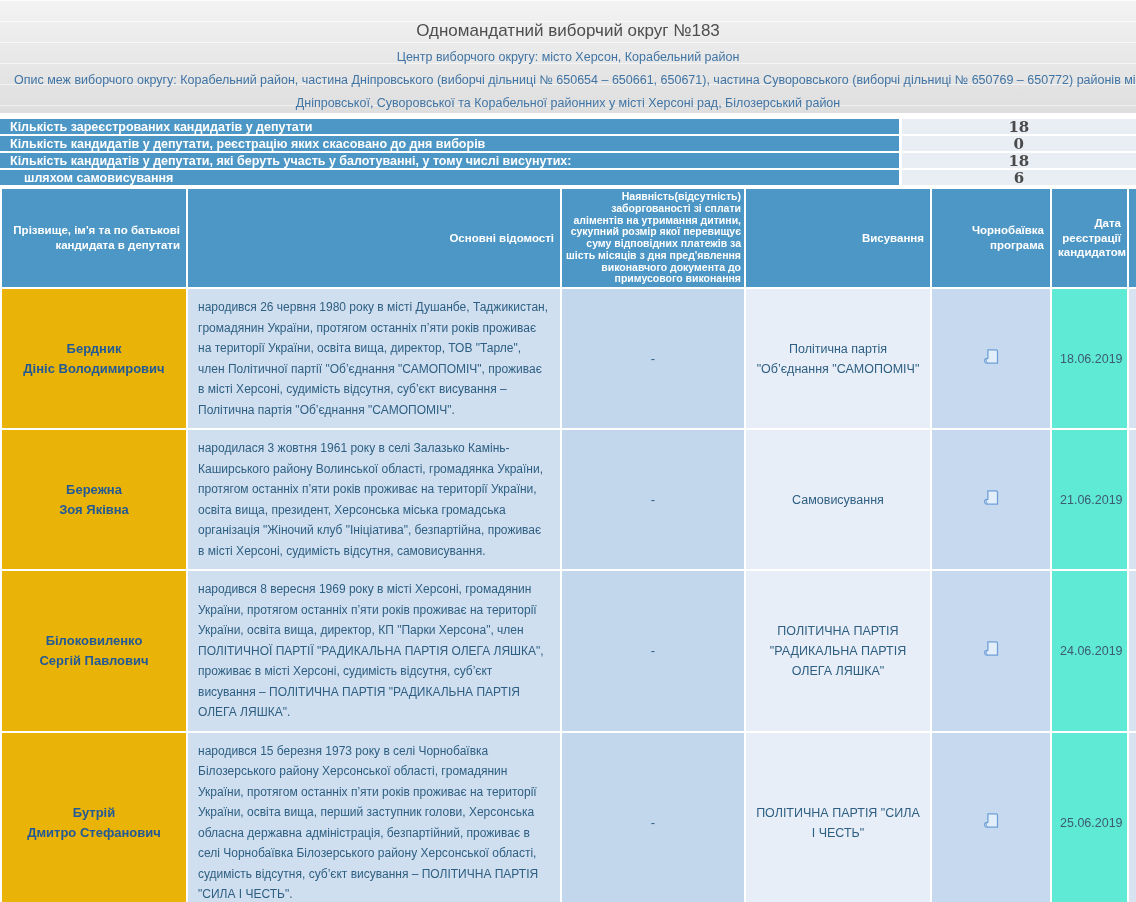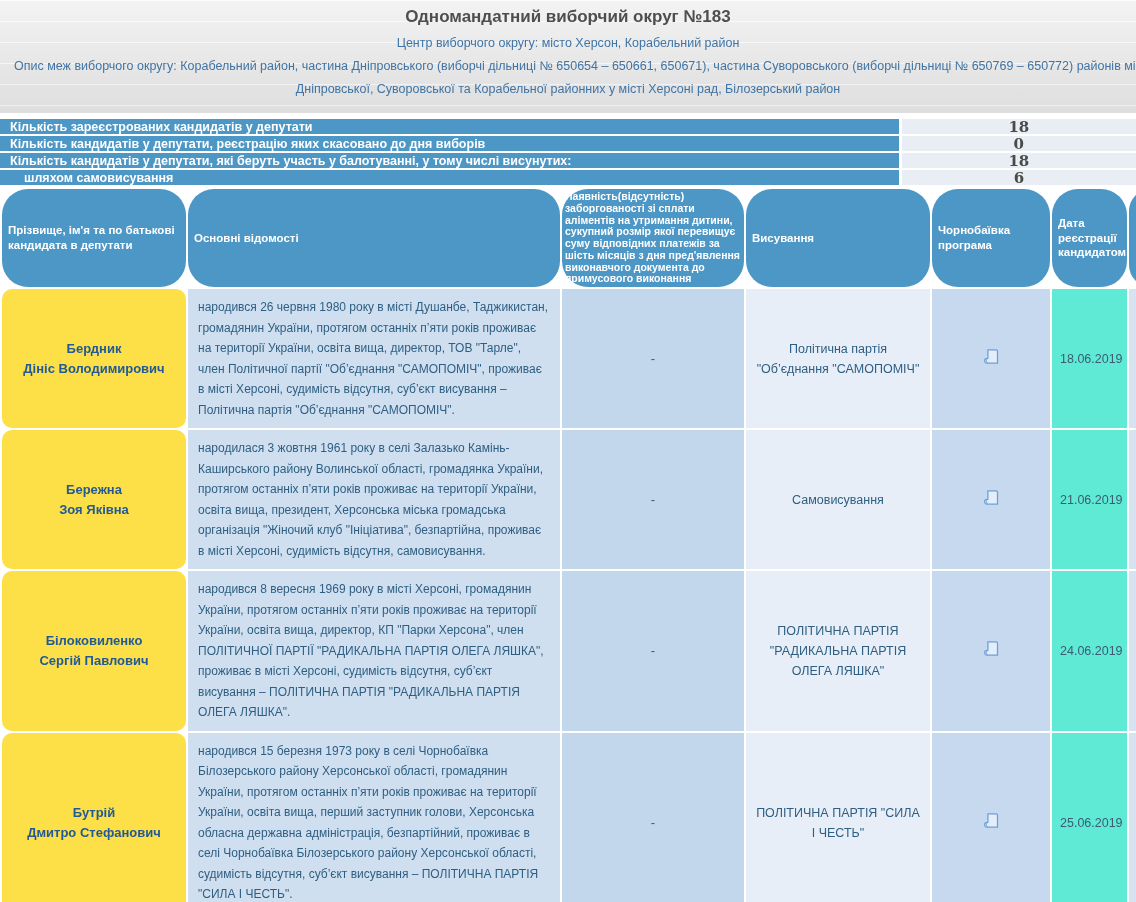--- a/index.html
+++ b/index.html
@@ -8,21 +8,21 @@
 
   
   .hdr {
     height: 113px;
     background-image:
       repeating-linear-gradient(180deg, rgba(255,255,255,.45) 0 1px, rgba(0,0,0,0.02) 1px 21px),
       linear-gradient(#f8f8f8, #e2e2e2);
     text-align: center;
     overflow: hidden;
   }
-  .hdr-title { padding-top: 7px; font-size: 17px; font-weight: bold; color: #4e4e4e; }
+  .hdr-title { padding-top: 21px; font-size: 17px; font-weight: normal; color: #4e4e4e; }
   .hdr-line  { margin-top: 9px; font-size: 12.5px; color: #4074a4; }
   .hdr-desc1 { white-space: nowrap; text-align: left; padding-left: 14px; overflow: hidden; }
 
   
   .summary { margin-top: 6px; }
   .srow { display: flex; height: 15px; margin-bottom: 2px; }
   .slabel {
     width: 973px; background: #4d97c6; color: #fff;
     font-weight: bold; font-size: 12.5px;
     display: flex; align-items: center; padding-left: 10px;
@@ -32,26 +32,26 @@
     width: 254px; margin-left: 3px; background: #e9edf4;
     display: flex; align-items: center; justify-content: center;
     font-family: "DejaVu Serif", serif; font-weight: bold;
     font-size: 15px; color: #4b4b4b;
   }
 
   
   table.cand { border-collapse: separate; border-spacing: 2px; margin-top: 2px; table-layout: fixed; width: 1171px; }
   .cand th {
     background: #4d97c6; color: #fff; font-weight: bold;
-    text-align: left; vertical-align: middle;
-    height: 96px; padding: 2px 6px; font-size: 11.5px; line-height: 1.3; border-radius: 26px;
+    text-align: right; vertical-align: middle;
+    height: 96px; padding: 2px 6px; font-size: 11.5px; line-height: 1.3;
   }
   .cand th.th-dense { font-size: 10.5px; line-height: 1.12; padding: 2px 3px; }
   .cand td { vertical-align: middle; text-align: center; padding: 6px 8px; }
-  .col-name  { background: #fde047; border-radius: 10px; }
+  .col-name  { background: #eab308; }
   .col-info  { background: #cfdff0; text-align: left !important; font-size: 12px; line-height: 20.5px; color: #2e5f82; padding: 8px 10px !important; }
   .col-alim  { background: #c2d6ec; color: #2e5f82; font-size: 13px; }
   .col-nom   { background: #e7eef8; color: #2e5f82; font-size: 12.5px; line-height: 20px; }
   .col-prog  { background: #c6d9ee; }
   .col-date  { background: #5eead4; color: #3d5c73; font-size: 12.5px; }
   .col-extra { background: #d8e3f1; }
   .name-line { font-weight: bold; color: #235a96; font-size: 13px; line-height: 20px; }
   tr.r1 { height: 121px; } tr.r2 { height: 133px; } tr.r3 { height: 140px; } tr.r4 { height: 170px; }
   .prog-link { display: inline-block; line-height: 0; cursor: pointer; }
 </style>

